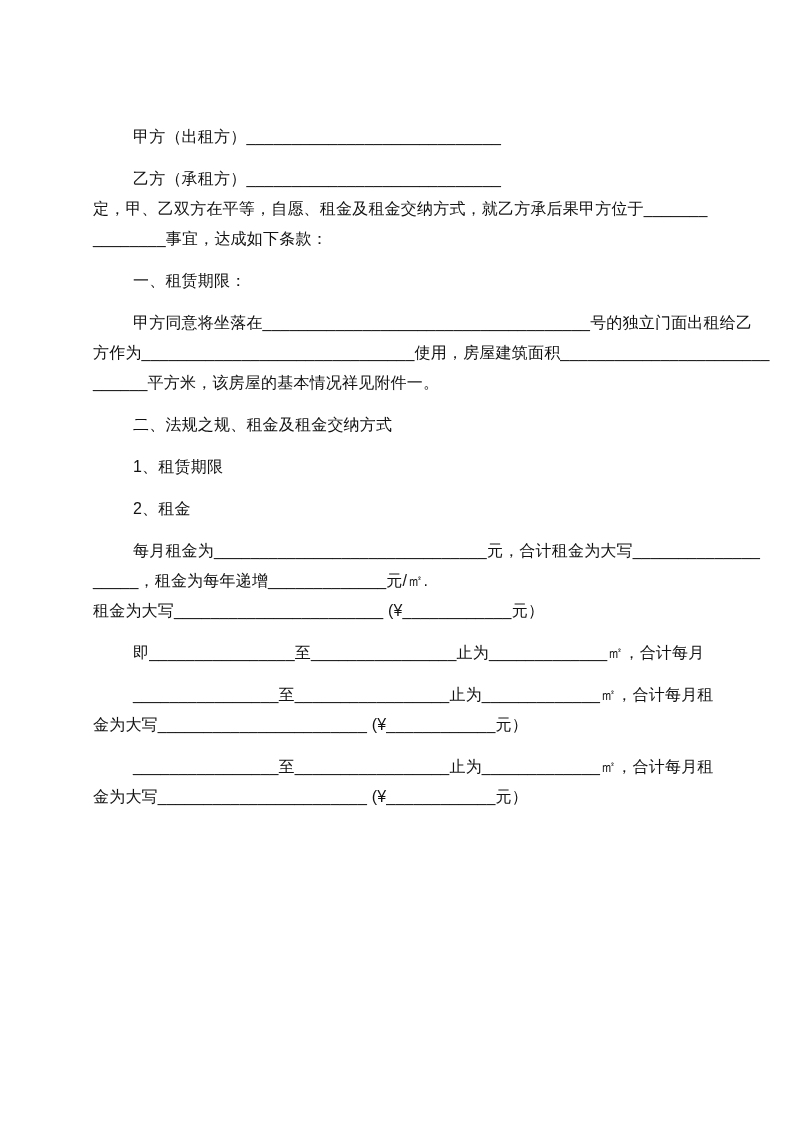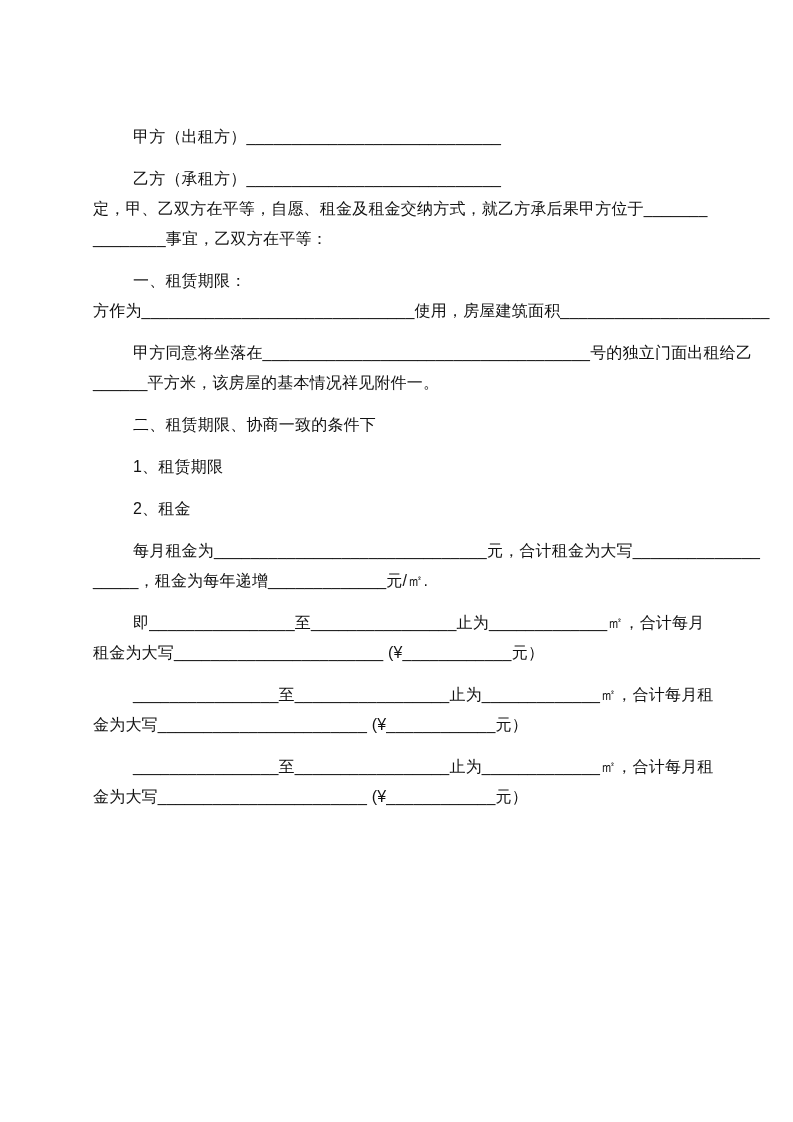--- a/index.html
+++ b/index.html
@@ -31,29 +31,29 @@
   .line.b { margin-top: 12px; }
   .line.first { margin-top: 0; }
 </style>
 </head>
 <body>
 
 <div class="page">
   <p class="line i b first">甲方（出租方）____________________________</p>
   <p class="line i b">乙方（承租方）____________________________</p>
   <p class="line">定，甲、乙双方在平等，自愿、租金及租金交纳方式，就乙方承后果甲方位于_______</p>
-  <p class="line">________事宜，乙双方在平等：</p>
+  <p class="line">________事宜，达成如下条款：</p>
   <p class="line i b">一、租赁期限：</p>
+  <p class="line i b">甲方同意将坐落在____________________________________号的独立门面出租给乙</p>
   <p class="line">方作为______________________________使用，房屋建筑面积_______________________</p>
-  <p class="line i b">甲方同意将坐落在____________________________________号的独立门面出租给乙</p>
   <p class="line">______平方米，该房屋的基本情况祥见附件一。</p>
-  <p class="line i b">二、租赁期限、协商一致的条件下</p>
+  <p class="line i b">二、法规之规、租金及租金交纳方式</p>
   <p class="line i b">1、租赁期限</p>
   <p class="line i b">2、租金</p>
   <p class="line i b">每月租金为______________________________元，合计租金为大写______________</p>
   <p class="line">_____，租金为每年递增_____________元/㎡.</p>
+  <p class="line">租金为大写_______________________ (¥____________元）</p>
   <p class="line i b">即________________至________________止为_____________㎡，合计每月</p>
-  <p class="line">租金为大写_______________________ (¥____________元）</p>
   <p class="line i b">________________至_________________止为_____________㎡，合计每月租</p>
   <p class="line">金为大写_______________________ (¥____________元）</p>
   <p class="line i b">________________至_________________止为_____________㎡，合计每月租</p>
   <p class="line">金为大写_______________________ (¥____________元）</p>
 </div>
 
 </body></html>

